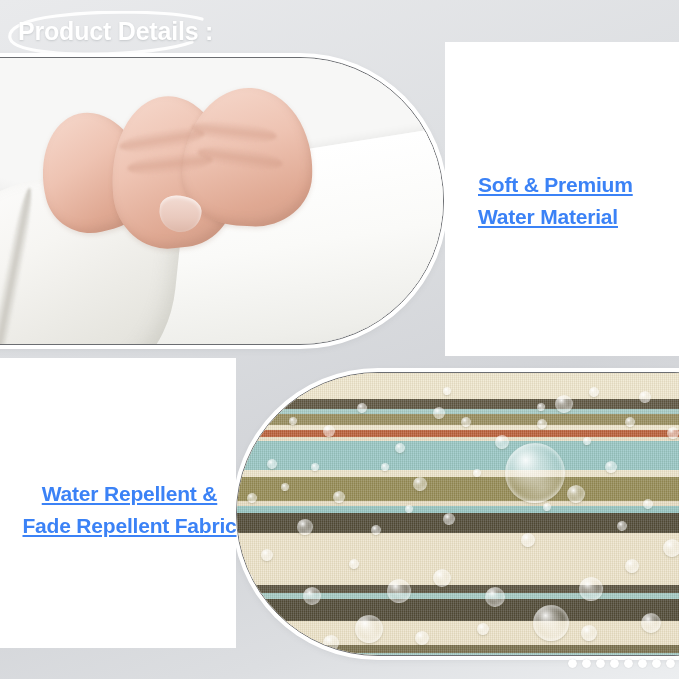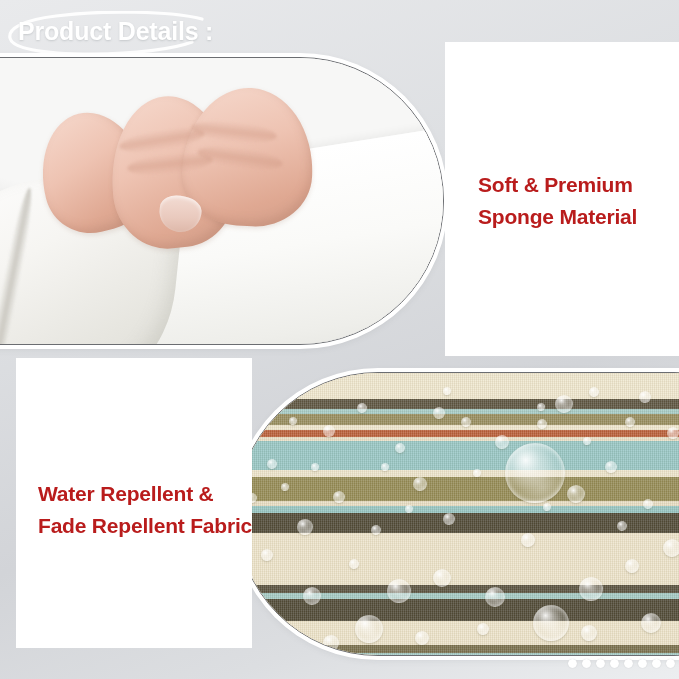--- a/index.html
+++ b/index.html
@@ -132,25 +132,26 @@
 
   
   #panel-sponge-text {
     position: absolute;
     left: 445px; top: 42px;
     width: 234px; height: 314px;
     background: #ffffff;
   }
   .panel-copy {
     position: absolute;
-    color: #b91c1c;
+    color: #3b82f6;
     font-size: 21px;
     font-weight: bold;
     line-height: 1.52;
     letter-spacing: -0.2px;
+    text-decoration: underline;
   }
   #sponge-copy { left: 33px; top: 127px; width: 190px; }
 
   
   #fabric-capsule {
     position: absolute;
     left: 236px; top: 372px;
     width: 580px; height: 284px;
     border: 1.6px solid #6b6d71;
     border-radius: 142px;
@@ -196,23 +197,24 @@
     background:
       radial-gradient(circle at 34% 28%, rgba(255,255,255,0.92) 0%, rgba(255,255,255,0.40) 26%, rgba(255,255,255,0.10) 52%, rgba(255,255,255,0.02) 74%),
       radial-gradient(circle at 62% 74%, rgba(255,255,255,0.34) 0%, rgba(255,255,255,0.0) 60%);
     box-shadow: inset 0 0 5px rgba(255,255,255,0.75), 0 1px 2px rgba(90,85,60,0.22);
     border: 1px solid rgba(255,255,255,0.42);
   }
 
   
   #panel-fabric-text {
     position: absolute;
-    left: 16px; top: 358px;
+    left: 0; top: 358px;
     width: 236px; height: 290px;
     background: #ffffff;
+    text-align: center;
   }
   #fabric-copy { left: 22px; top: 120px; width: 215px; }
 
   
   #pagination {
     position: absolute;
     left: 568px; top: 659px;
     display: flex;
     gap: 5px;
   }
@@ -249,21 +251,21 @@
         <div class="knuckle" id="knuckle-c"></div>
         <div class="knuckle" id="knuckle-d"></div>
         <div class="fingernail"></div>
       </div>
     </div>
   </div>
 
   <div id="panel-sponge-text">
     <div class="panel-copy" id="sponge-copy">
       <div>Soft &amp; Premium</div>
-      <div>Sponge Material</div>
+      <div>Water Material</div>
     </div>
   </div>
 
   <div id="fabric-capsule">
     <div id="fabric-photo">
         <div class="droplet" style="left: 318px; top: 22px; width: 18px; height: 18px;"></div>
         <div class="droplet" style="left: 352px; top: 14px; width: 10px; height: 10px;"></div>
         <div class="droplet" style="left: 402px; top: 18px; width: 12px; height: 12px;"></div>
         <div class="droplet" style="left: 300px; top: 46px; width: 10px; height: 10px;"></div>
         <div class="droplet" style="left: 258px; top: 62px; width: 14px; height: 14px;"></div>

